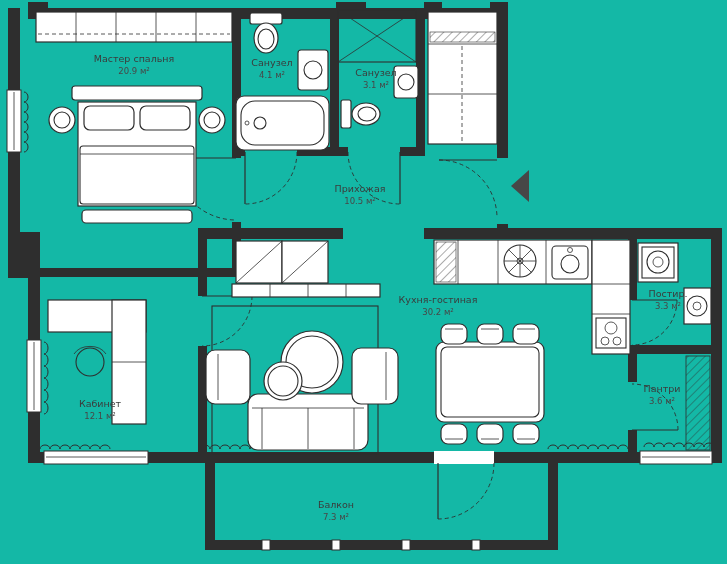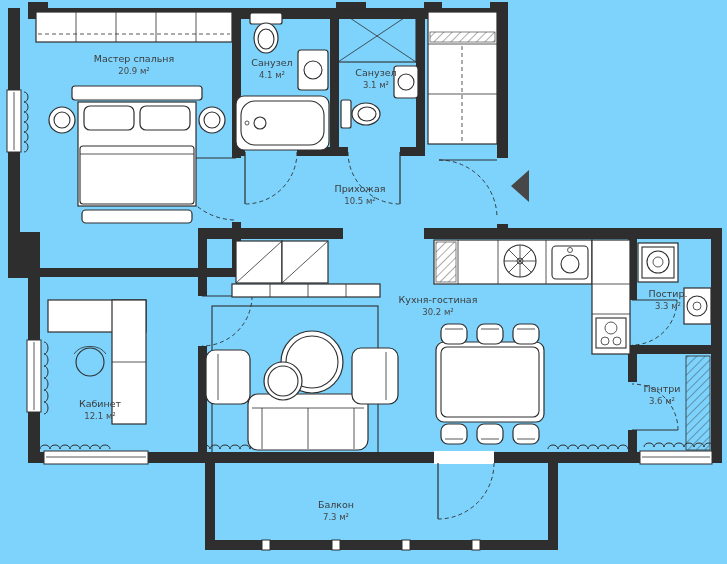--- a/index.html
+++ b/index.html
@@ -1,16 +1,16 @@
 <!DOCTYPE html>
 <html><head>
 <meta charset="utf-8">
 <style>
   html,body{margin:0;padding:0;background:#ffffff;}
-  .stage{position:relative;width:727px;height:564px;background:#7dd3fc;overflow:hidden;
+  .stage{position:relative;width:727px;height:564px;background:#14b8a6;overflow:hidden;
          font-family:"DejaVu Sans", sans-serif;}
   svg{position:absolute;left:0;top:0;}
   .wall{fill:#2e2e2e;stroke:none;}
   .thin{fill:#ffffff;stroke:#2e2e2e;stroke-width:1.2;}
   .thinn{fill:none;stroke:#2e2e2e;stroke-width:1.1;}
   .lite{fill:none;stroke:#2e2e2e;stroke-width:0.8;}
   .door{fill:none;stroke:#2e2e2e;stroke-width:1.2;}
   .arc{fill:none;stroke:#2e2e2e;stroke-width:0.9;stroke-dasharray:4 3;}
   .rad{fill:none;stroke:#2e2e2e;stroke-width:1;}
   .win{fill:#ffffff;stroke:#2e2e2e;stroke-width:1;}

